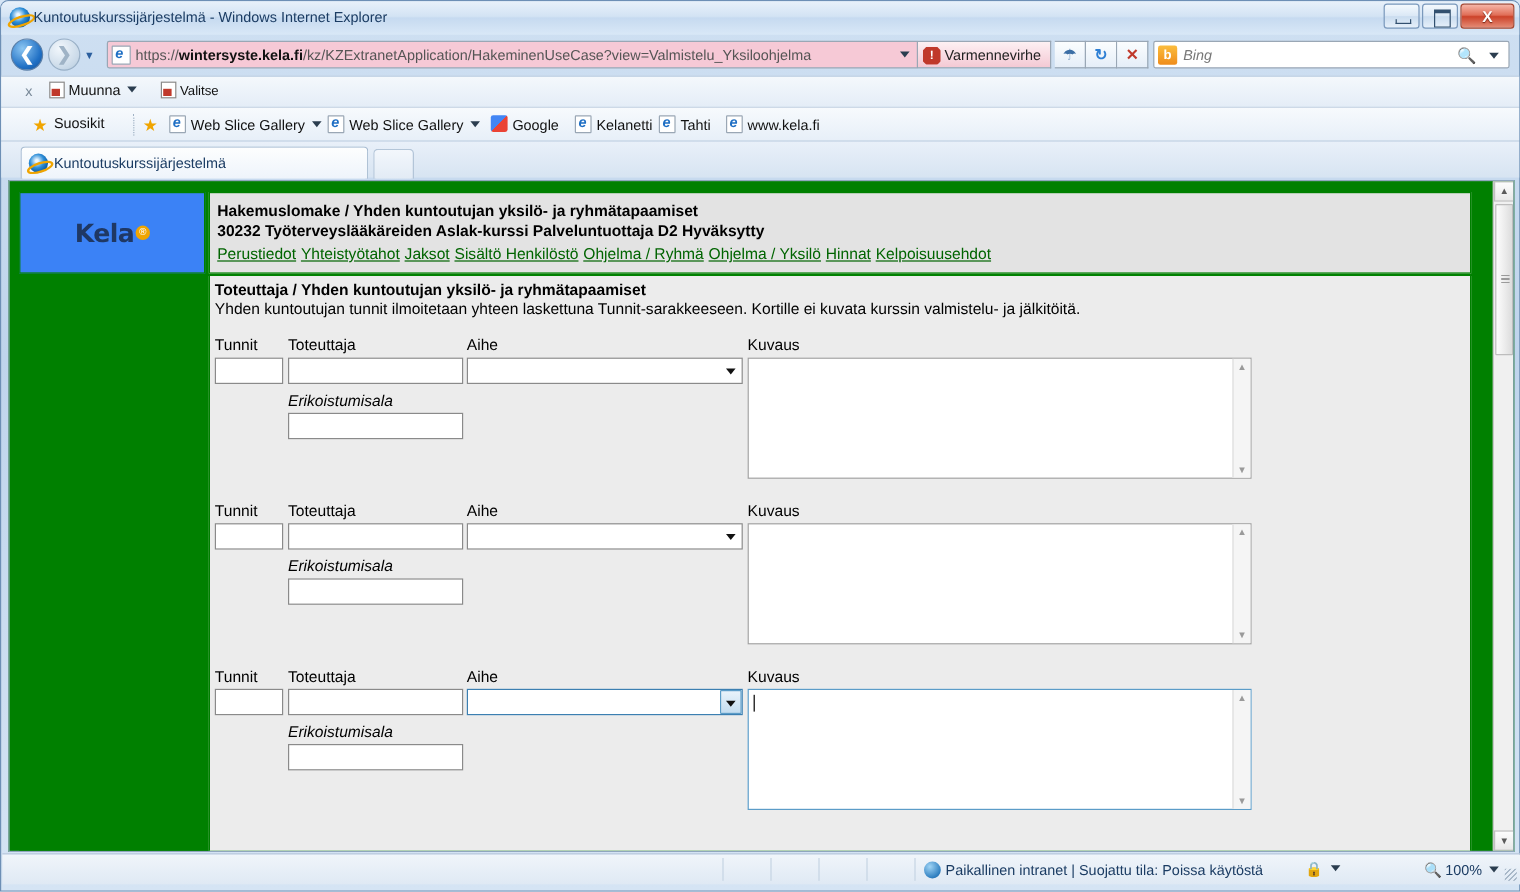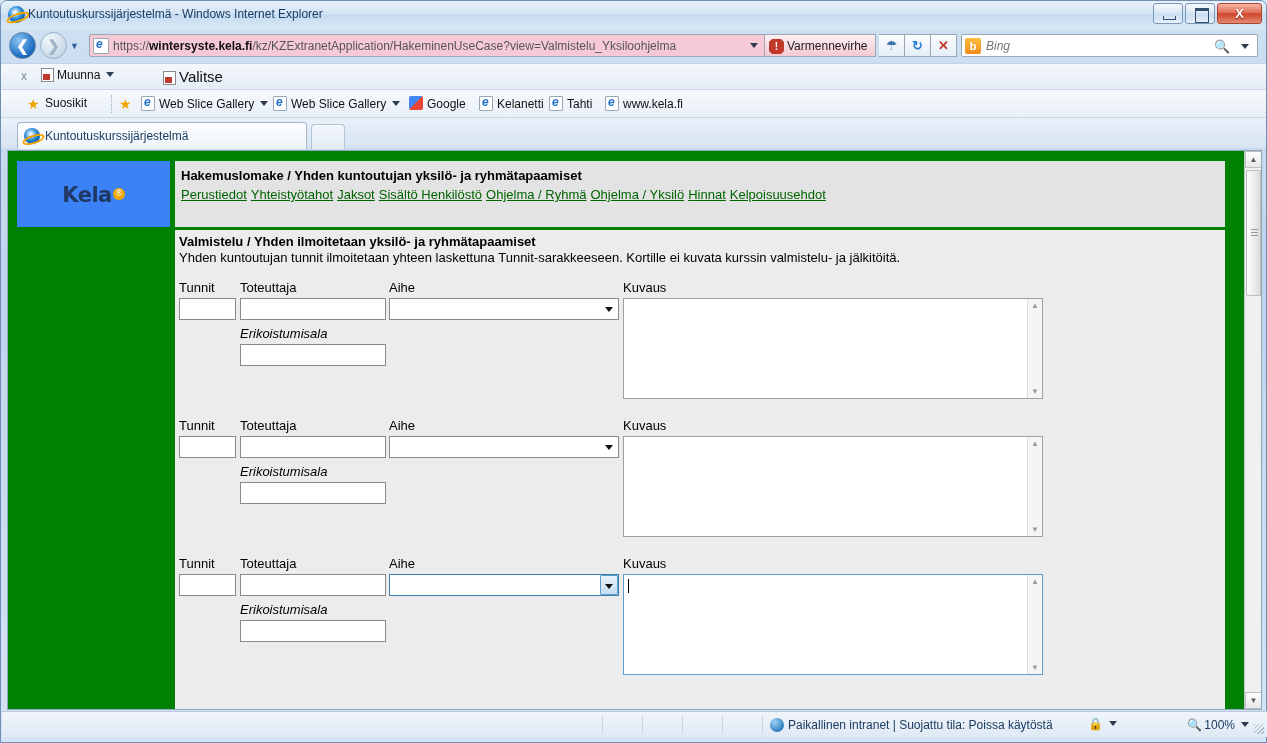--- a/index.html
+++ b/index.html
@@ -131,21 +131,21 @@
     border-top:5px solid #2b3d4f;
   }
   
   #muunnarow{
     position:absolute; left:0; top:62px; width:100%; height:26px;
     background:linear-gradient(to bottom,#f4f8fc,#e4edf7);
     border-top:1px solid #c3d3e4;
   }
   #muunna-x{ position:absolute; left:20px; top:5px; color:#7a8a99; font-size:12px; }
   #muunna-item{ position:absolute; left:40px; top:4px; font-size:12px; color:#111;}
-  #valitse-item{ position:absolute; left:133px; top:4px; font-size:15px; color:#111;margin-left:29px;}
+  #valitse-item{ position:absolute; left:133px; top:4px; font-size:11px; color:#111;}
   .pdficon{
     display:inline-block; width:13px; height:14px; vertical-align:-3px;
     background:#fff; border:1px solid #8a8a8a; position:relative; margin-right:3px;
   }
   .pdficon:after{
     content:""; position:absolute; left:1px; bottom:1px; width:7px; height:6px; background:#c0392b;
   }
   .cdrop{
     display:inline-block; width:0;height:0;vertical-align:2px;margin-left:6px;
     border-left:4px solid transparent;border-right:4px solid transparent;
@@ -483,31 +483,32 @@
   <div id="viewport">
 
     <div id="page">
 
       <div id="hdrtable">
         <div id="logocell">
           <div id="kela-logo"><span>Kela</span><span id="kela-r">®</span></div>
         </div>
         <div id="titlecell">
           <div class="hdline">Hakemuslomake / Yhden kuntoutujan yksilö- ja ryhmätapaamiset</div>
+          <div class="hdline">30232 Työterveyslääkäreiden Aslak-kurssi Palveluntuottaja D2 Hyväksytty</div>
           <div id="navlinks">
             <a href="#">Perustiedot</a><a href="#">Yhteistyötahot</a><a href="#">Jaksot</a><a href="#">Sisältö Henkilöstö</a><a href="#">Ohjelma / Ryhmä</a><a href="#">Ohjelma / Yksilö</a><a href="#">Hinnat</a><a href="#">Kelpoisuusehdot</a>
           </div>
         </div>
       </div>
 
       <div id="bodyrow">
 
 
         <div id="maincell">
-          <div id="main-h">Valmistelu / Yhden ilmoitetaan yksilö- ja ryhmätapaamiset</div>
+          <div id="main-h">Toteuttaja / Yhden kuntoutujan yksilö- ja ryhmätapaamiset</div>
           <div id="main-sub">Yhden kuntoutujan tunnit ilmoitetaan yhteen laskettuna Tunnit-sarakkeeseen. Kortille ei kuvata kurssin valmistelu- ja jälkitöitä.</div>
 
           <div class="formrow" style="top:50px;">
             <div class="lbl l-tunnit">Tunnit</div>
             <div class="inp i-tunnit"></div>
             <div class="lbl l-tot">Toteuttaja</div>
             <div class="inp i-tot"></div>
             <div class="lbl l-erik">Erikoistumisala</div>
             <div class="inp i-erik"></div>
             <div class="lbl l-aihe">Aihe</div>

